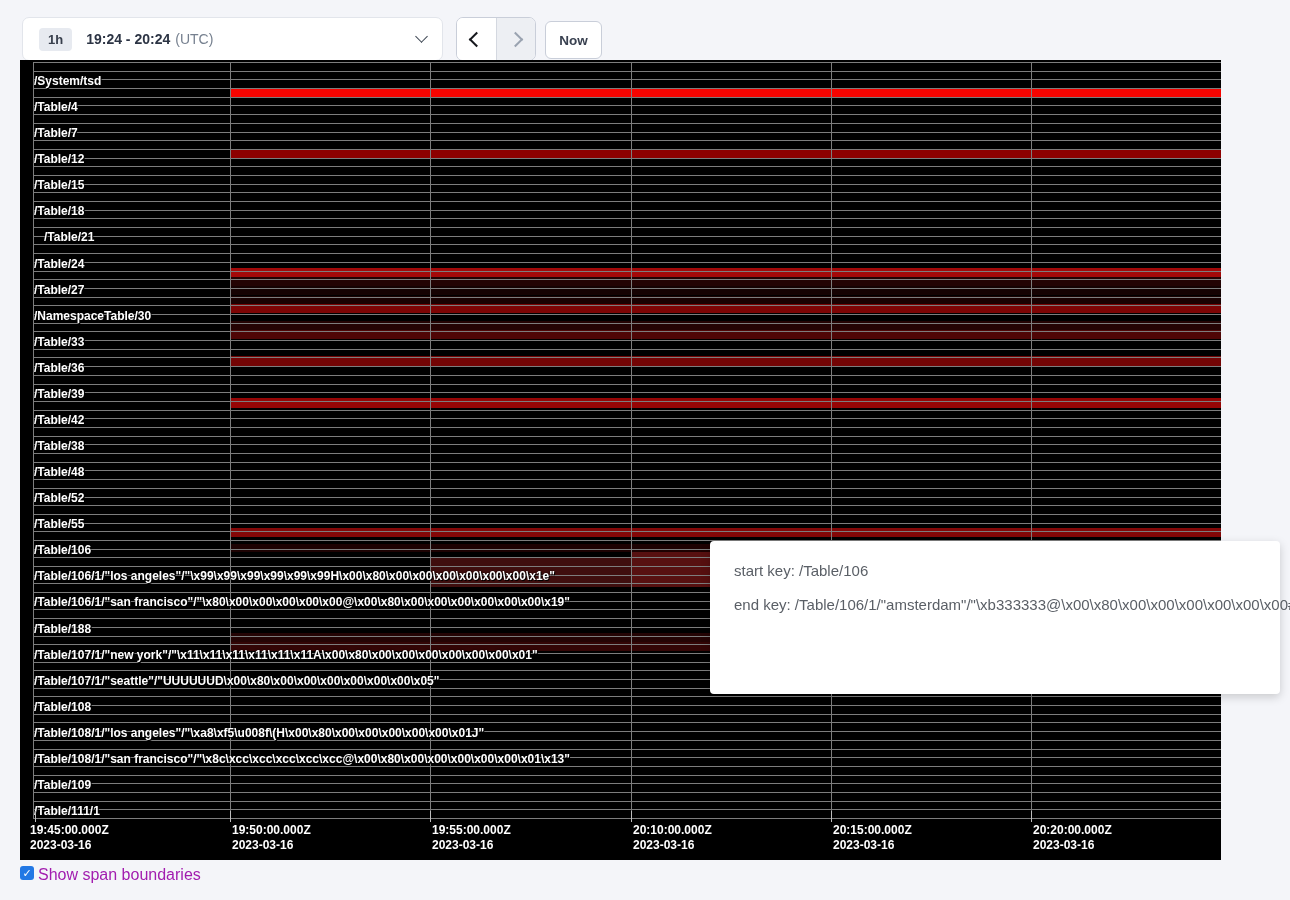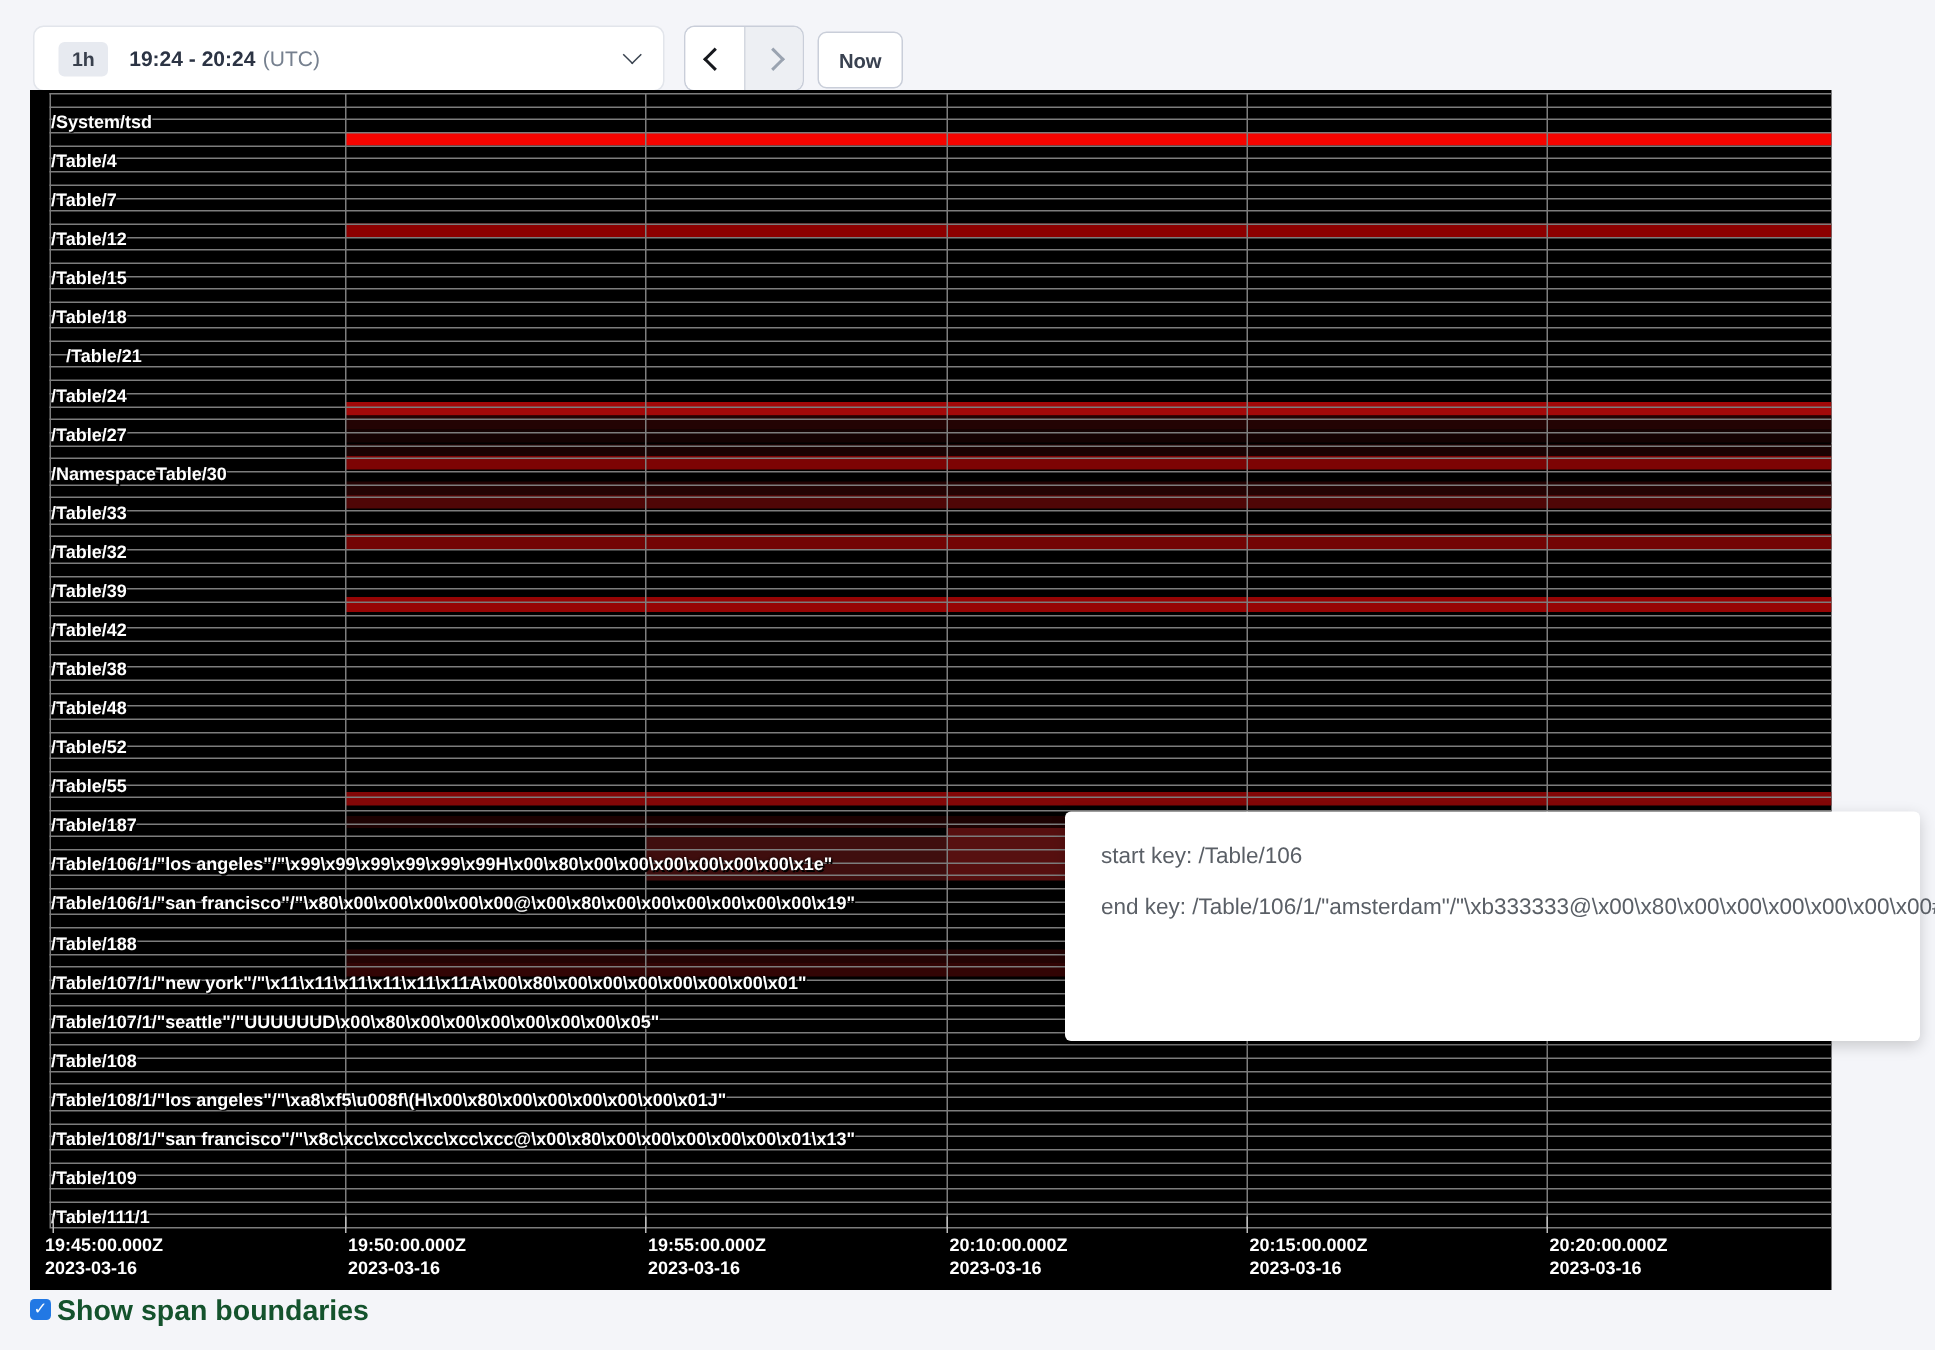--- a/index.html
+++ b/index.html
@@ -35,21 +35,21 @@
 
   
   .tooltip{position:absolute;left:710px;top:541px;width:570px;height:153px;background:#fff;border-radius:4px;
     box-shadow:0 3px 10px rgba(0,0,0,0.18);padding:13px 0 0 24px;box-sizing:border-box;z-index:10;}
   .tooltip-line{font-size:15px;color:#5a5f66;line-height:34px;white-space:nowrap;}
 
   
   .footer-check{position:absolute;left:20px;top:866px;display:flex;align-items:flex-start;cursor:pointer;}
   .checkbox{width:14px;height:14px;background:#2278e4;border-radius:3px;color:#fff;display:flex;align-items:center;
     justify-content:center;font-size:11px;line-height:14px;margin-right:4px;}
-  .check-label{font-size:19px;color:#14532d;line-height:17px;font-weight:bold;}
+  .check-label{font-size:16px;color:#a21caf;line-height:17px;}
 </style>
 </head>
 <body>
 
 <div class="page">
 
   <div class="time-selector">
     <span class="preset-badge">1h</span>
     <span class="range-text">19:24 - 20:24</span>
     <span class="tz-text">(UTC)</span>
@@ -183,28 +183,28 @@
       <div class="rowlabel" style="left: 14px; top: 40px;">/Table/4</div>
       <div class="rowlabel" style="left: 14px; top: 66px; text-align: right;">/Table/7</div>
       <div class="rowlabel" style="left: 14px; top: 92px;">/Table/12</div>
       <div class="rowlabel" style="left: 14px; top: 118px;">/Table/15</div>
       <div class="rowlabel" style="left: 14px; top: 144px;">/Table/18</div>
       <div class="rowlabel" style="left: 24px; top: 170px;">/Table/21</div>
       <div class="rowlabel" style="left: 14px; top: 197px;">/Table/24</div>
       <div class="rowlabel" style="left: 14px; top: 223px;">/Table/27</div>
       <div class="rowlabel" style="left: 14px; top: 249px;">/NamespaceTable/30</div>
       <div class="rowlabel" style="left: 14px; top: 275px;">/Table/33</div>
-      <div class="rowlabel" style="left: 14px; top: 301px;">/Table/32</div>
+      <div class="rowlabel" style="left: 14px; top: 301px;">/Table/36</div>
       <div class="rowlabel" style="left: 14px; top: 327px;">/Table/39</div>
       <div class="rowlabel" style="left: 14px; top: 353px;">/Table/42</div>
       <div class="rowlabel" style="left: 14px; top: 379px;">/Table/38</div>
       <div class="rowlabel" style="left: 14px; top: 405px; text-align: right;">/Table/48</div>
       <div class="rowlabel" style="left: 14px; top: 431px;">/Table/52</div>
       <div class="rowlabel" style="left: 14px; top: 457px;">/Table/55</div>
-      <div class="rowlabel" style="left: 14px; top: 483px;">/Table/187</div>
+      <div class="rowlabel" style="left: 14px; top: 483px;">/Table/106</div>
       <div class="rowlabel" style="left: 14px; top: 509px;">/Table/106/1/"los angeles"/"\x99\x99\x99\x99\x99\x99H\x00\x80\x00\x00\x00\x00\x00\x00\x1e"</div>
       <div class="rowlabel" style="left: 14px; top: 535px;">/Table/106/1/"san francisco"/"\x80\x00\x00\x00\x00\x00@\x00\x80\x00\x00\x00\x00\x00\x00\x19"</div>
       <div class="rowlabel" style="left: 14px; top: 562px;">/Table/188</div>
       <div class="rowlabel" style="left: 14px; top: 588px;">/Table/107/1/"new york"/"\x11\x11\x11\x11\x11\x11A\x00\x80\x00\x00\x00\x00\x00\x00\x01"</div>
       <div class="rowlabel" style="left: 14px; top: 614px;">/Table/107/1/"seattle"/"UUUUUUD\x00\x80\x00\x00\x00\x00\x00\x00\x05"</div>
       <div class="rowlabel" style="left: 14px; top: 640px;">/Table/108</div>
       <div class="rowlabel" style="left: 14px; top: 666px;">/Table/108/1/"los angeles"/"\xa8\xf5\u008f\(H\x00\x80\x00\x00\x00\x00\x00\x01J"</div>
       <div class="rowlabel" style="left: 14px; top: 692px;">/Table/108/1/"san francisco"/"\x8c\xcc\xcc\xcc\xcc\xcc@\x00\x80\x00\x00\x00\x00\x00\x01\x13"</div>
       <div class="rowlabel" style="left: 14px; top: 718px;">/Table/109</div>
       <div class="rowlabel" style="left: 14px; top: 744px;">/Table/111/1</div>

